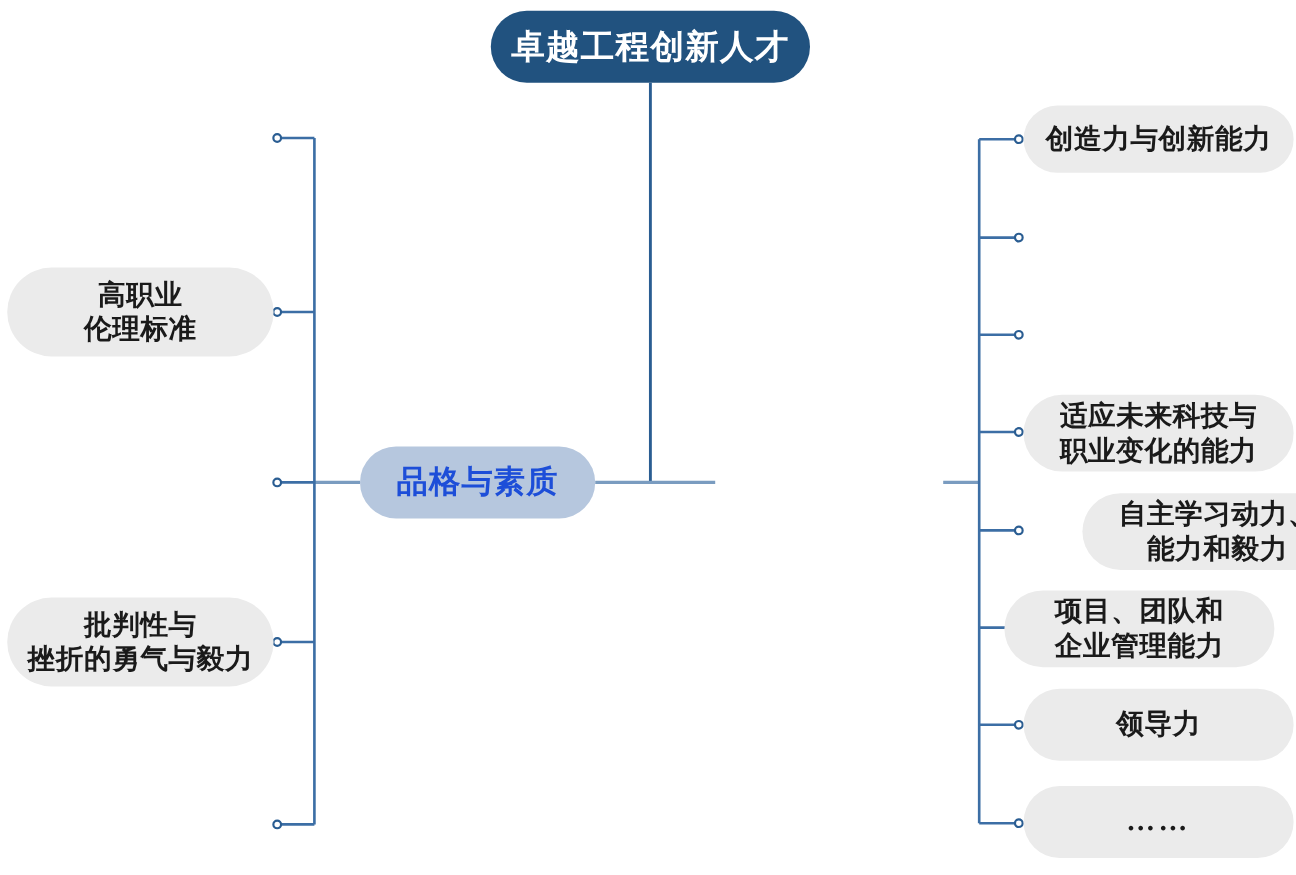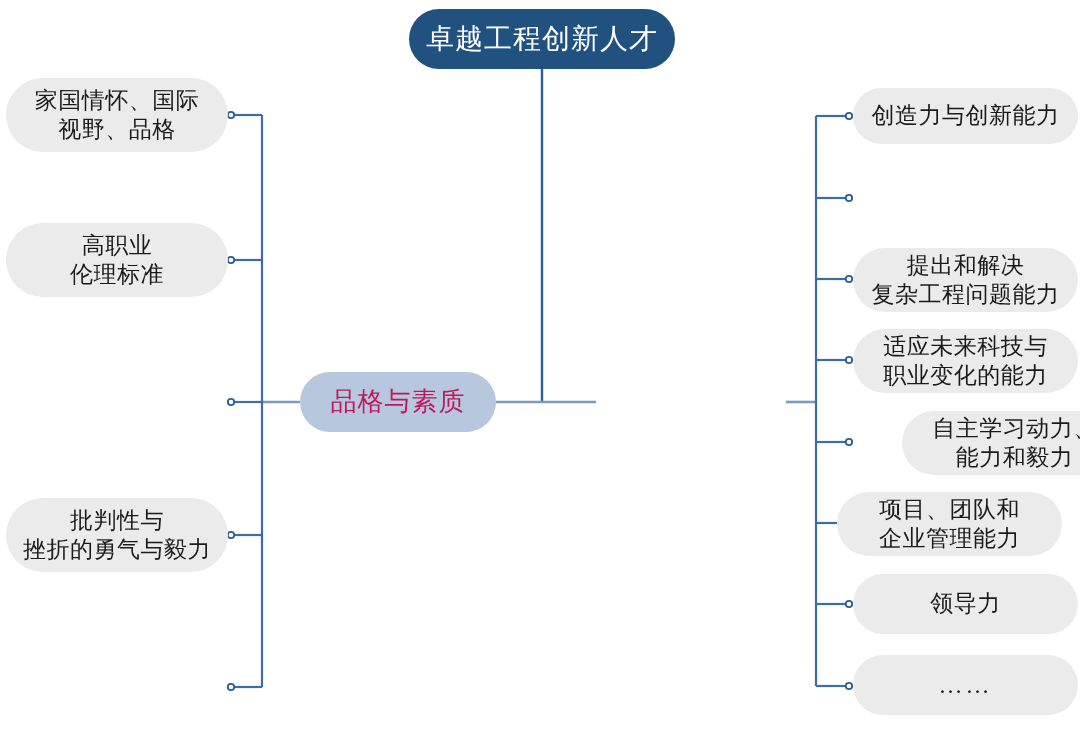--- a/index.html
+++ b/index.html
@@ -15,20 +15,21 @@
     overflow: hidden;
     font-family: "Liberation Serif", "DejaVu Serif", serif;
   }
 
   #diagram-canvas {
     position: absolute;
     left: 0;
     top: 0;
     width: 1024px;
     height: 729px;
+    font-weight: bold;
   }
 
   
   #connectors {
     position: absolute;
     left: 0;
     top: 0;
     width: 1080px;
     height: 729px;
     z-index: 1;
@@ -53,21 +54,21 @@
     color: #ffffff;
     font-family: "Liberation Sans", "DejaVu Sans", sans-serif;
     font-size: 28px;
     letter-spacing: 1px;
     line-height: 1.2;
   }
 
   
   .node-branch {
     background: #b6c7de;
-    color: #be185d;
+    color: #1d4ed8;
     font-family: "Liberation Sans", "DejaVu Sans", sans-serif;
     font-size: 26px;
     letter-spacing: 1px;
     line-height: 1.2;
   }
 
   
   .node-leaf {
     background: #ebebeb;
     color: #1a1a1a;
@@ -132,36 +133,32 @@
       <circle cx="849" cy="604" r="3.2" fill="#ffffff" stroke="#2a5d92" stroke-width="1.8"></circle>
       <circle cx="849" cy="686" r="3.2" fill="#ffffff" stroke="#2a5d92" stroke-width="1.8"></circle>
     </g>
   </svg>
 
   <div class="node node-root" style="left:409px; top:9px; width:266px; height:60px;">卓越工程创新人才</div>
 
   <div class="node node-branch" style="left:300px; top:372px; width:196px; height:60px;">品格与素质</div>
 
 
-  <div class="node node-leaf" style="left:6px; top:78px; width:222px; height:74px;">家国情怀、国际
-视野、品格</div>
 
   <div class="node node-leaf" style="left:6px; top:223px; width:222px; height:74px;">高职业
 伦理标准</div>
 
 
   <div class="node node-leaf" style="left:6px; top:498px; width:222px; height:74px;">批判性与
 挫折的勇气与毅力</div>
 
 
   <div class="node node-leaf" style="left:853px; top:88px; width:225px; height:56px;">创造力与创新能力</div>
 
 
-  <div class="node node-leaf" style="left:853px; top:248px; width:225px; height:64px;">提出和解决
-复杂工程问题能力</div>
 
   <div class="node node-leaf" style="left:853px; top:329px; width:225px; height:64px;">适应未来科技与
 职业变化的能力</div>
 
   <div class="node node-leaf" style="left:902px; top:411px; width:225px; height:64px;">自主学习动力、
 能力和毅力</div>
 
   <div class="node node-leaf" style="left:837px; top:492px; width:225px; height:64px;">项目、团队和
 企业管理能力</div>
 

